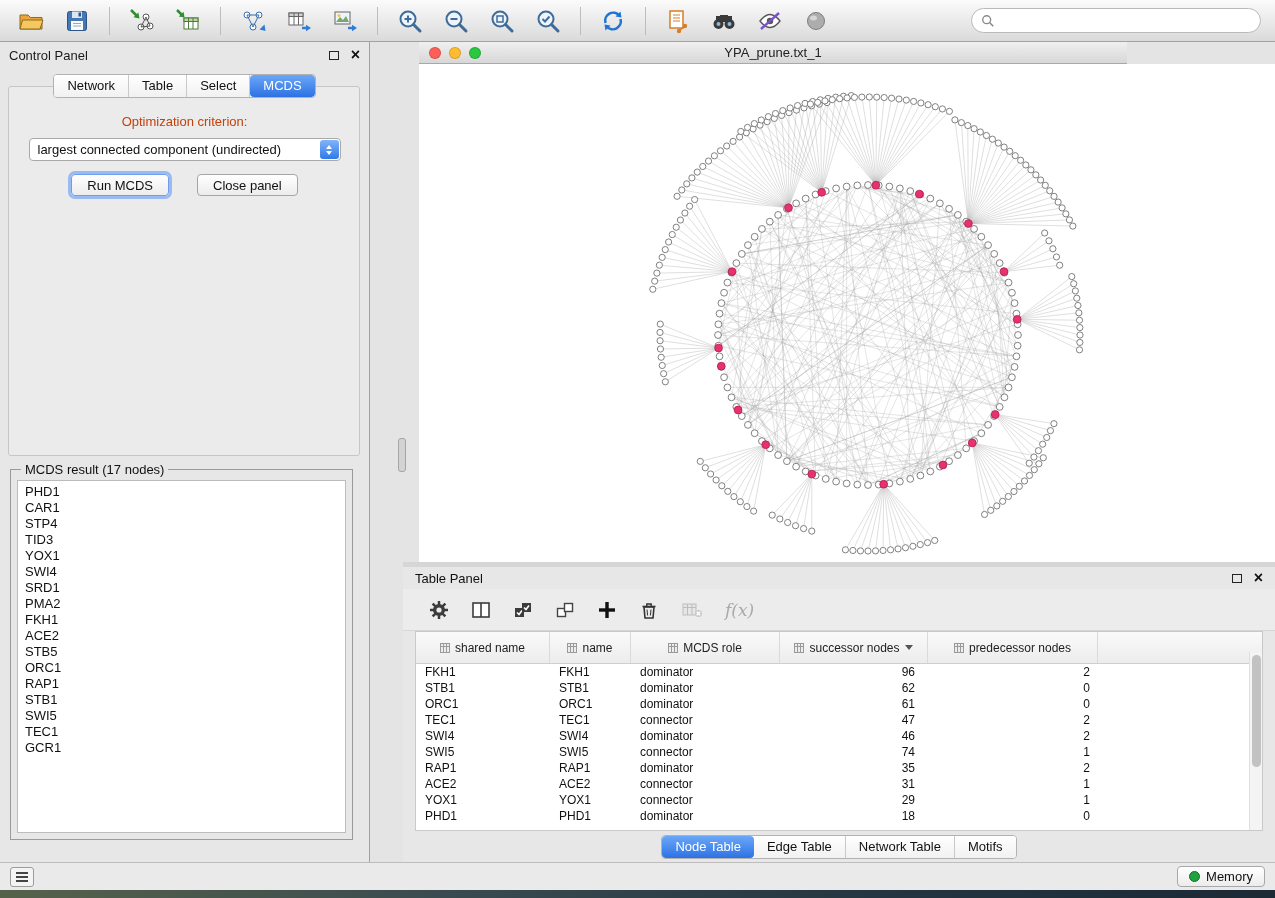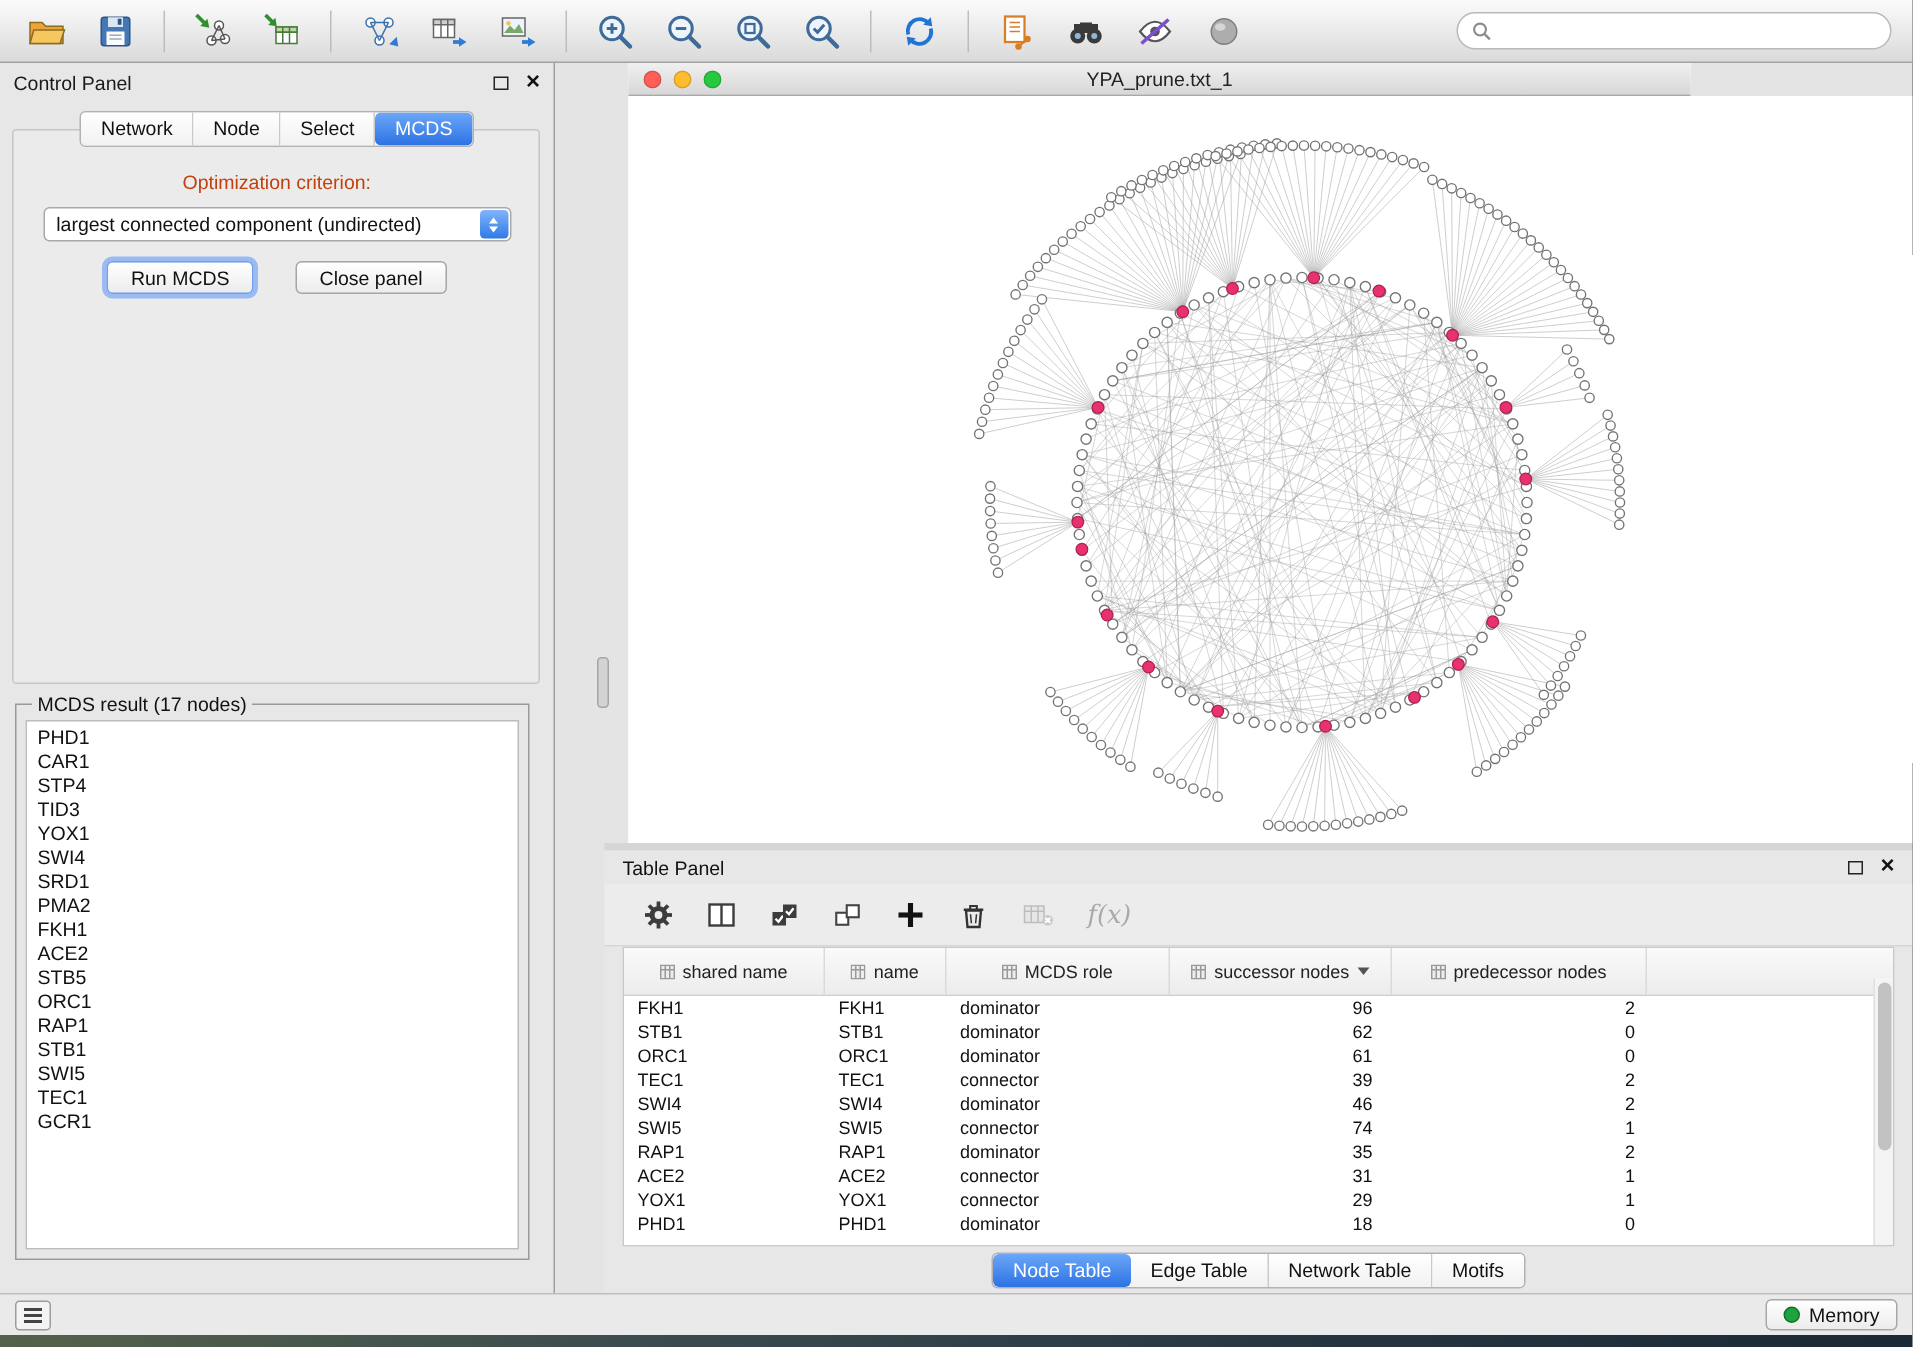--- a/index.html
+++ b/index.html
@@ -272,21 +272,21 @@
       <span>Control Panel</span>
       <span class="winbtns">
         <span class="win-restore"></span>
         <span class="win-close">×</span>
       </span>
     </div>
     <div class="tab-card"></div>
     <div class="cp-tabs">
       <div class="tab-group">
         <div class="tab">Network</div>
-        <div class="tab">Node</div>
+        <div class="tab">Table</div>
         <div class="tab">Select</div>
         <div class="tab active">MCDS</div>
       </div>
     </div>
     <div class="cp-body">
       <div class="opt-label">Optimization criterion:</div>
       <div class="dropdown">
         <span class="dropdown-text">largest connected component (undirected)</span>
         <span class="dropdown-stepper">
           <span class="arr-up"></span>
@@ -1129,21 +1129,21 @@
             <div class="tcell c-name">ORC1</div>
             <div class="tcell c-role">dominator</div>
             <div class="tcell c-succ">61</div>
             <div class="tcell c-pred">0</div>
             <div class="tcell c-fill"></div>
           </div>
           <div class="trow">
             <div class="tcell c-shared">TEC1</div>
             <div class="tcell c-name">TEC1</div>
             <div class="tcell c-role">connector</div>
-            <div class="tcell c-succ">39</div>
+            <div class="tcell c-succ">47</div>
             <div class="tcell c-pred">2</div>
             <div class="tcell c-fill"></div>
           </div>
           <div class="trow">
             <div class="tcell c-shared">SWI4</div>
             <div class="tcell c-name">SWI4</div>
             <div class="tcell c-role">dominator</div>
             <div class="tcell c-succ">46</div>
             <div class="tcell c-pred">2</div>
             <div class="tcell c-fill"></div>

